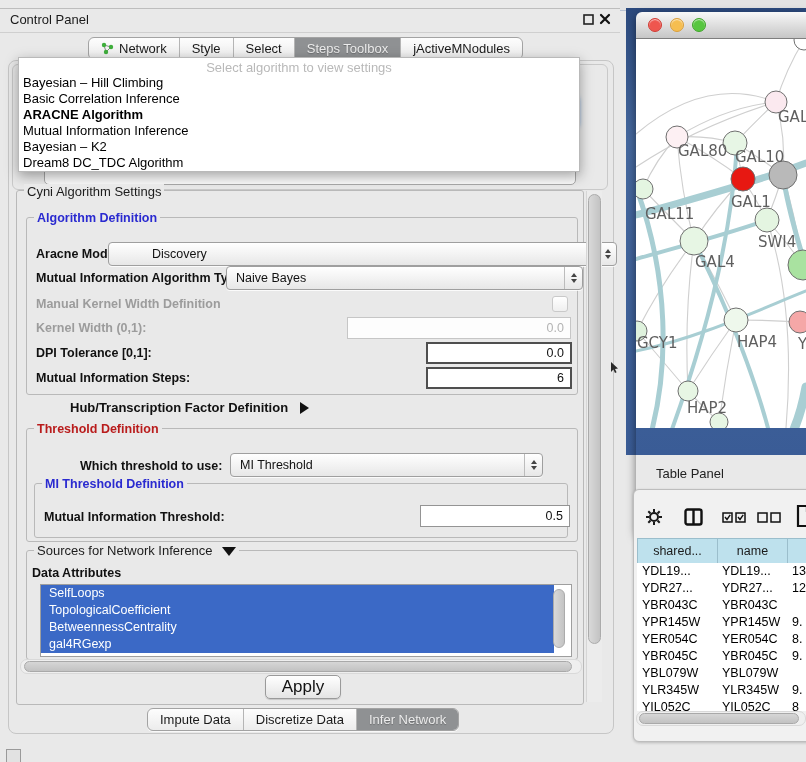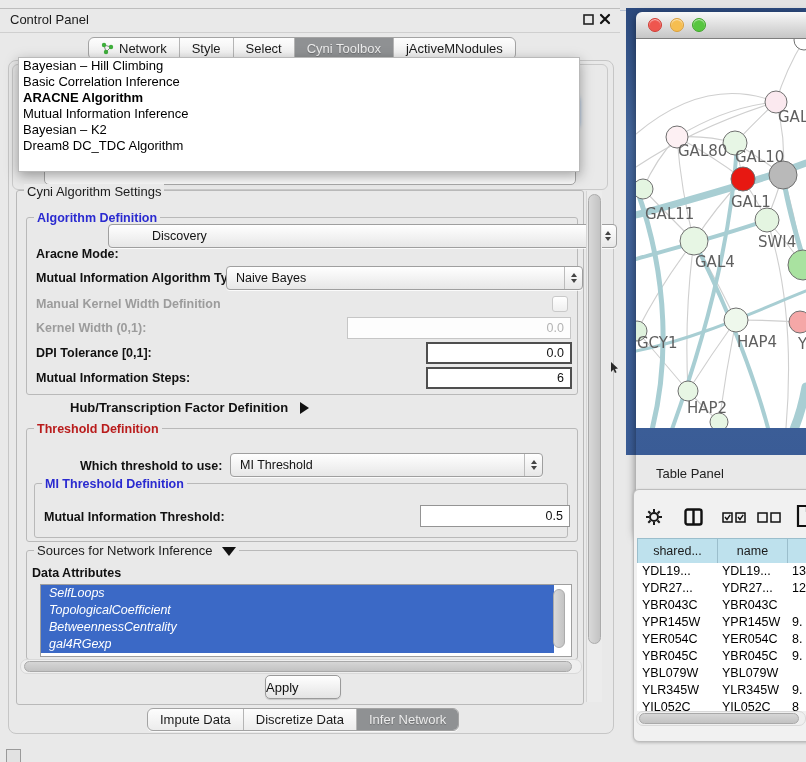--- a/index.html
+++ b/index.html
@@ -61,24 +61,24 @@
          background:linear-gradient(#ffffff,#efefef);}
 
   
   .sb-track-v{position:absolute;background:#ececec;border-left:1px solid #d6d6d6;}
   .sb-thumb{position:absolute;background:linear-gradient(90deg,#d9d9d9,#c3c3c3);border:1px solid #ababab;border-radius:7px;}
   .sb-track-h{position:absolute;background:#efefef;border:1px solid #d9d9d9;border-radius:7px;}
   .sb-thumb-h{position:absolute;background:linear-gradient(#d6d6d6,#c2c2c2);border:1px solid #a9a9a9;border-radius:6px;}
 
   
   #attr-list{left:40px;top:584px;width:530px;height:71px;background:#fff;border:1px solid #9e9e9e;overflow:hidden;}
-  .attr-item{height:17px;line-height:17px;padding-left:8px;font-size:12.5px;background:#3b69c6;color:#fff;width:505px;font-style:italic;}
+  .attr-item{height:17px;line-height:17px;padding-left:8px;font-size:12.5px;background:#3b69c6;color:#fff;width:505px;}
 
   #apply-btn{left:265px;top:675px;width:74px;height:22px;border:1px solid #9a9a9a;border-radius:5px;
-       background:linear-gradient(#ffffff,#e4e4e4);font-size:13px;display:flex;align-items:center;
+       background:linear-gradient(#ffffff,#e4e4e4);font-size:17px;display:flex;align-items:center;justify-content:center;
        box-shadow:0 1px 1px rgba(0,0,0,.15);}
 
   
   #right-topstrip{left:620px;top:0;width:186px;height:10px;background:#e3e3e3;border-bottom:1px solid #b9c2d2;}
   #blue-panel{left:626px;top:8px;width:180px;height:447px;
        background:linear-gradient(180deg,#2c4a7e 0%,#46699f 30%,#3a5c96 100%);}
   #net-window{left:636px;top:12px;width:170px;height:521px;border-radius:6px 0 0 0;overflow:hidden;
        box-shadow:0 3px 10px rgba(0,0,0,.5);}
   #net-titlebar{height:26px;background:linear-gradient(#f8f8f8,#c6c6c6);border-bottom:1px solid #7e7e7e;
        display:flex;align-items:center;padding-left:12px;gap:8px;}
@@ -129,51 +129,52 @@
         </svg>
         <span>Network</span>
       </div>
       <div class="tab">
         <span>Style</span>
       </div>
       <div class="tab">
         <span>Select</span>
       </div>
       <div class="tab sel">
-        <span>Cyni Toolbox</span>
+        <span>Steps Toolbox</span>
       </div>
       <div class="tab">
         <span>jActiveMNodules</span>
       </div>
     </div>
 
   <div class="abs" id="content-panel"></div>
   <div class="abs" id="upper-subpanel"></div>
   <div class="abs" id="net-combo-sliver"></div>
   <div class="abs" id="combo-fragment"></div>
 
   <div class="abs" id="algo-overlay">
+    <div id="algo-placeholder">Select algorithm to view settings</div>
     <div id="algo-items">
         <div class="algo-item">Bayesian – Hill Climbing</div>
         <div class="algo-item">Basic Correlation Inference</div>
         <div class="algo-item sel">ARACNE Algorithm</div>
         <div class="algo-item">Mutual Information Inference</div>
         <div class="algo-item">Bayesian – K2</div>
         <div class="algo-item">Dream8 DC_TDC Algorithm</div>
       </div>
   </div>
 
   <div class="abs grp" style="left:16px;top:190px;width:566px;height:513px;"></div>
   <div class="grp-title t-black" style="left:24px;top:184px;font-weight:normal;font-size:13px;">Cyni Algorithm Settings</div>
 
   <div class="abs grp" style="left:26px;top:217px;width:550px;height:176px;"></div>
   <div class="grp-title t-blue" style="left:34px;top:211px;">Algorithm Definition</div>
 
   <div class="lbl" style="left:36px;top:247px;">Aracne Mode:</div>
-  <div class="combo" style="left:108px;top:224px;width:464px;height:22px;padding-left:43px;">
+  <div class="combo" style="left:108px;top:242px;width:464px;height:22px;padding-left:43px;">
     <span>Discovery</span>
     <span class="stepper">
         <i class="tri-up"></i>
         <i class="tri-dn"></i>
       </span>
   </div>
 
   <div class="lbl" style="left:36px;top:271px;">Mutual Information Algorithm Type:</div>
   <div class="combo" style="left:226px;top:266px;width:346px;height:22px;">
     <span>Naive Bayes</span>

